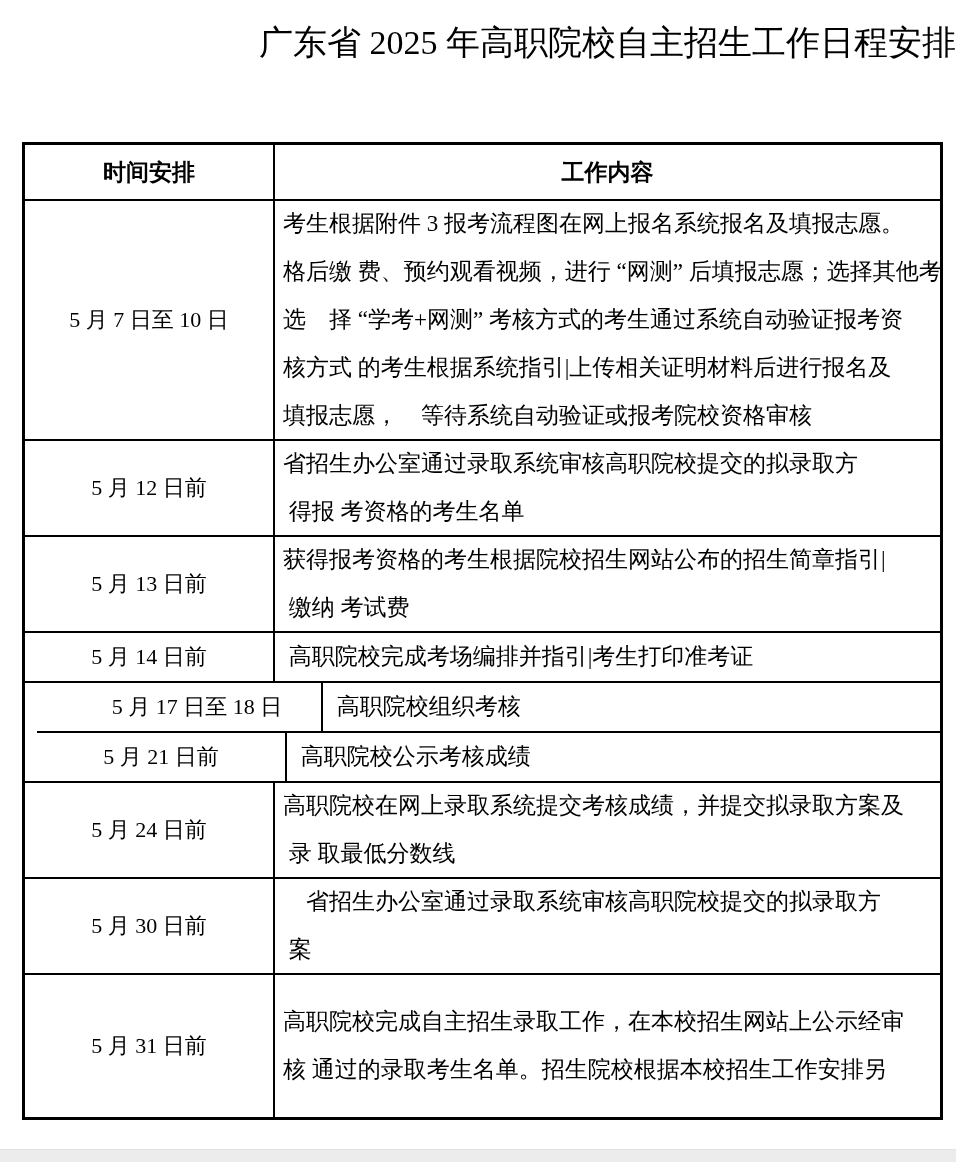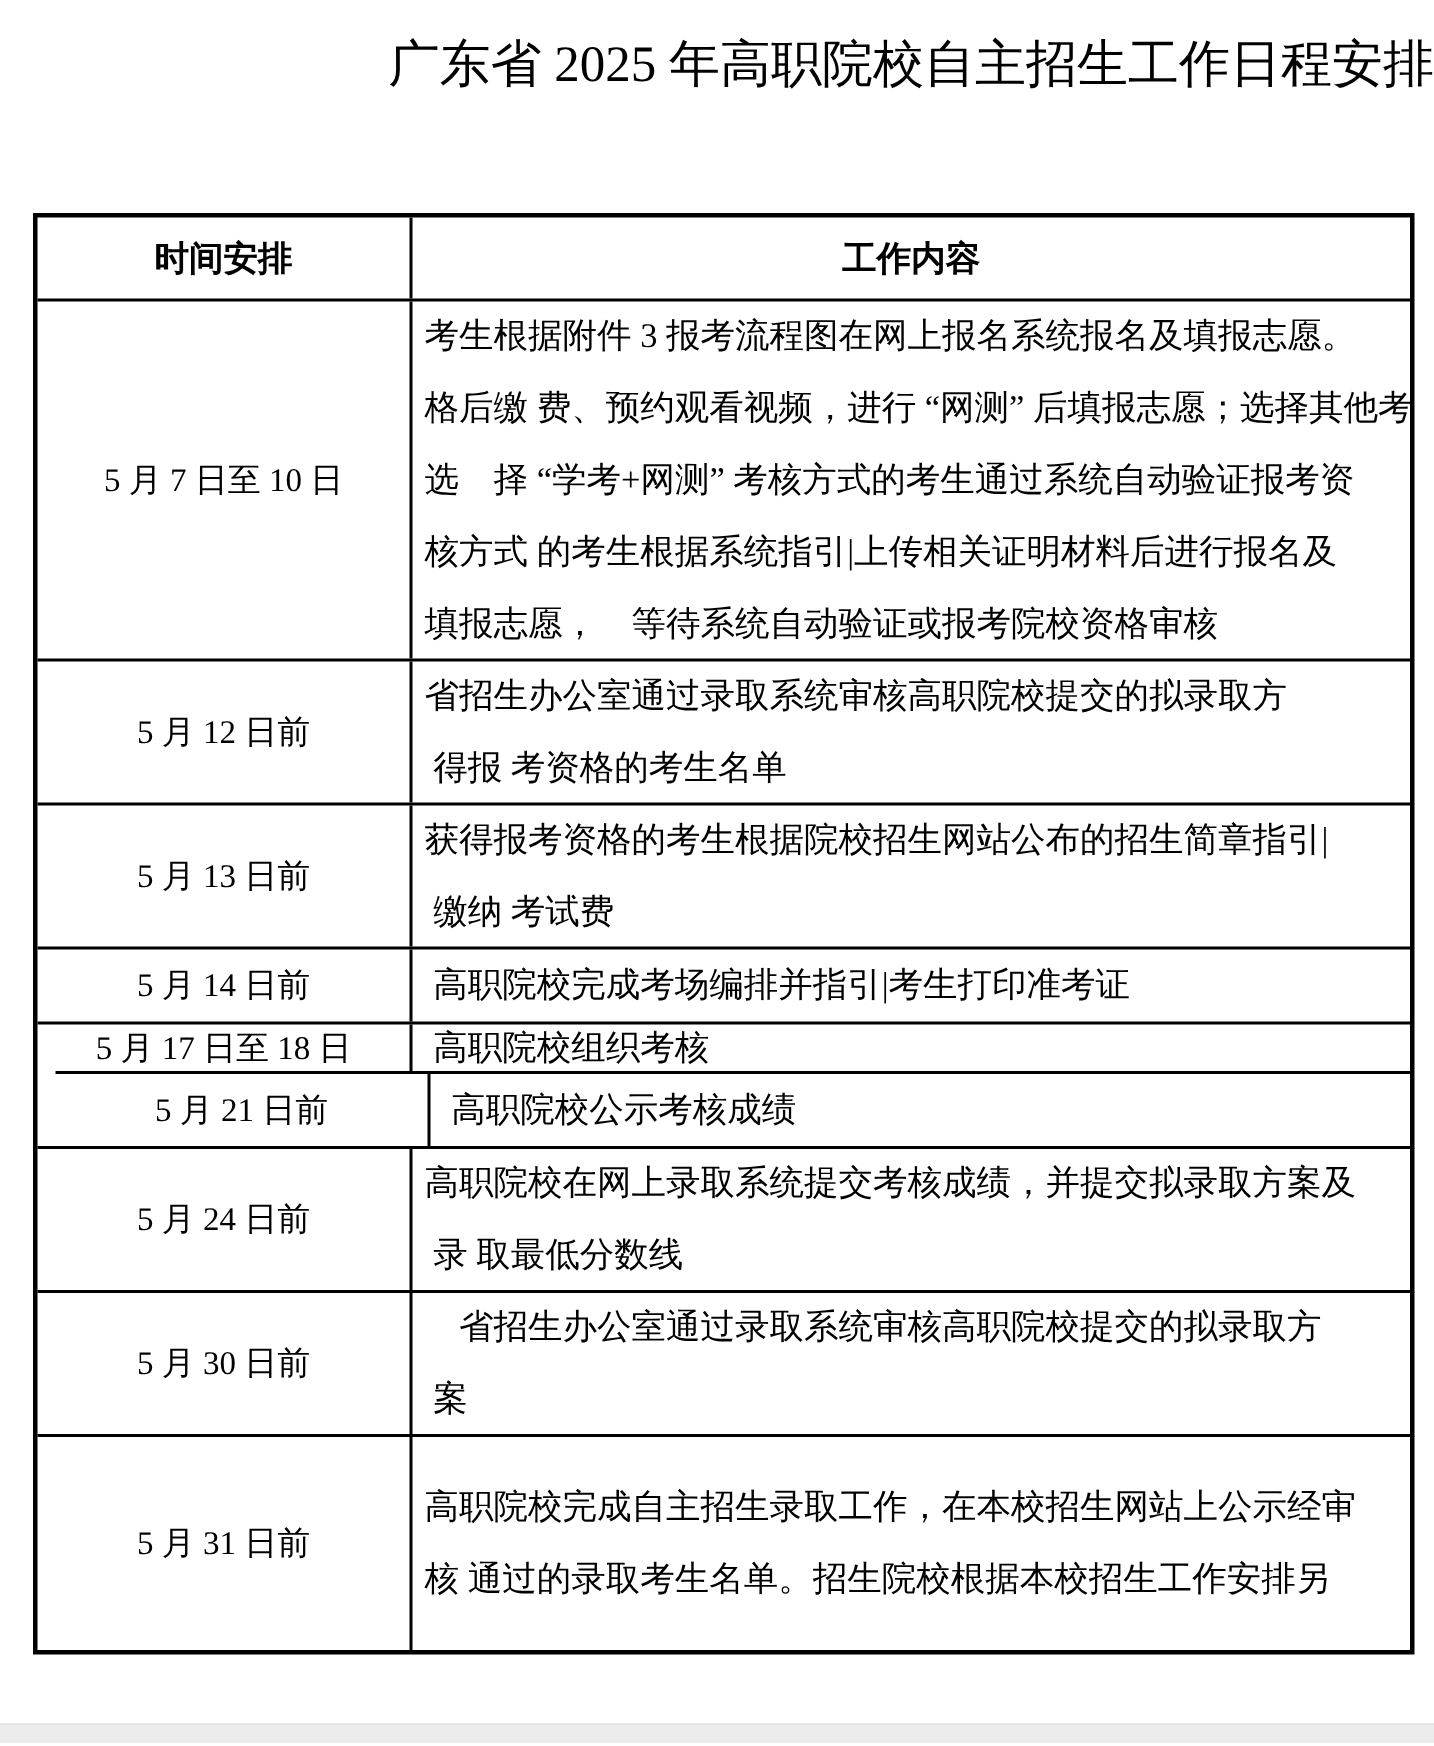--- a/index.html
+++ b/index.html
@@ -123,21 +123,21 @@
           <div class="line">获得报考资格的考生根据院校招生网站公布的招生简章指引|</div>
           <div class="line"> 缴纳 考试费</div>
         </div>
       </div>
       <div class="row" style="height: 50px;">
         <div class="cell time">5 月 14 日前</div>
         <div class="cell content">
           <div class="line"> 高职院校完成考场编排并指引|考生打印准考证</div>
         </div>
       </div>
-      <div class="row" style="height: 33px;">
+      <div class="row" style="height: 50px; padding-left: 48px;">
         <div class="cell time">5 月 17 日至 18 日</div>
         <div class="cell content">
           <div class="line"> 高职院校组织考核</div>
         </div>
       </div>
       <div class="row" style="height: 50px; margin-left: 12px;">
         <div class="cell time">5 月 21 日前</div>
         <div class="cell content">
           <div class="line"> 高职院校公示考核成绩</div>
         </div>

